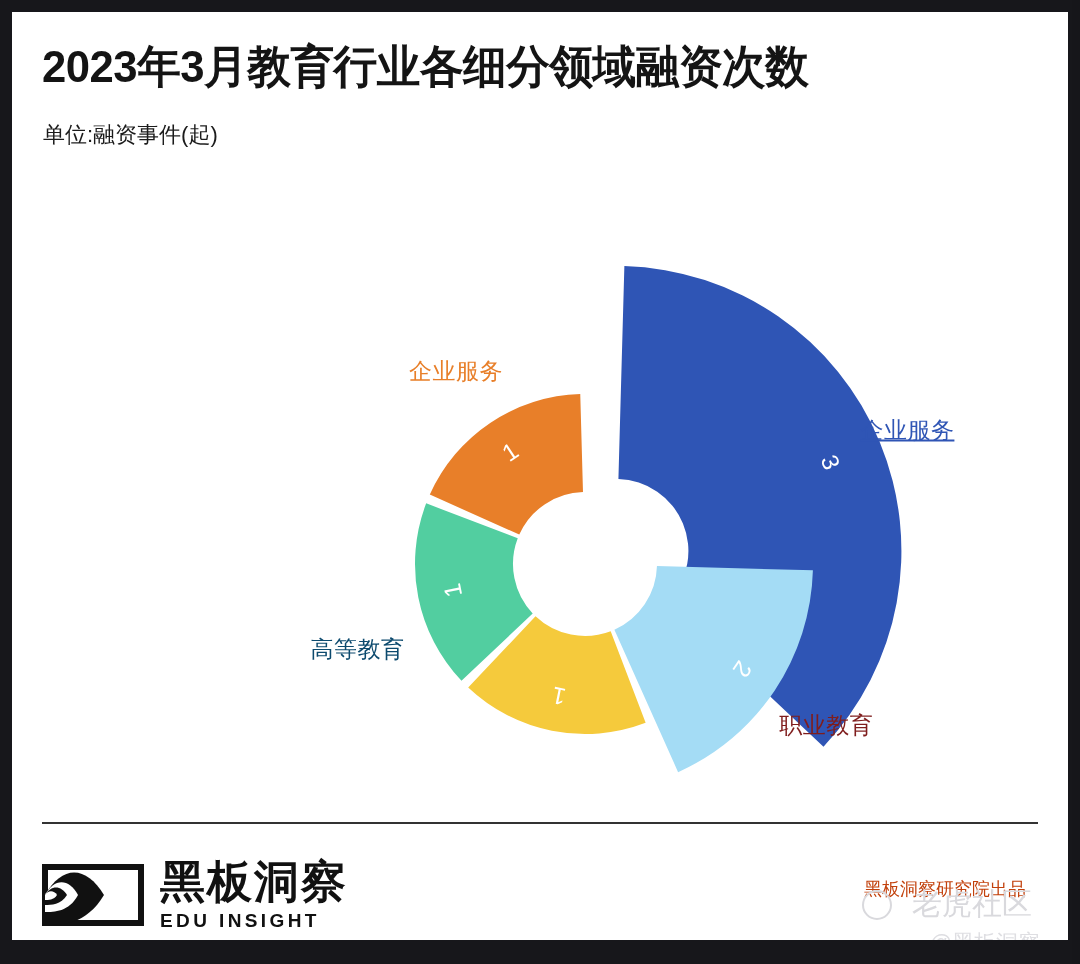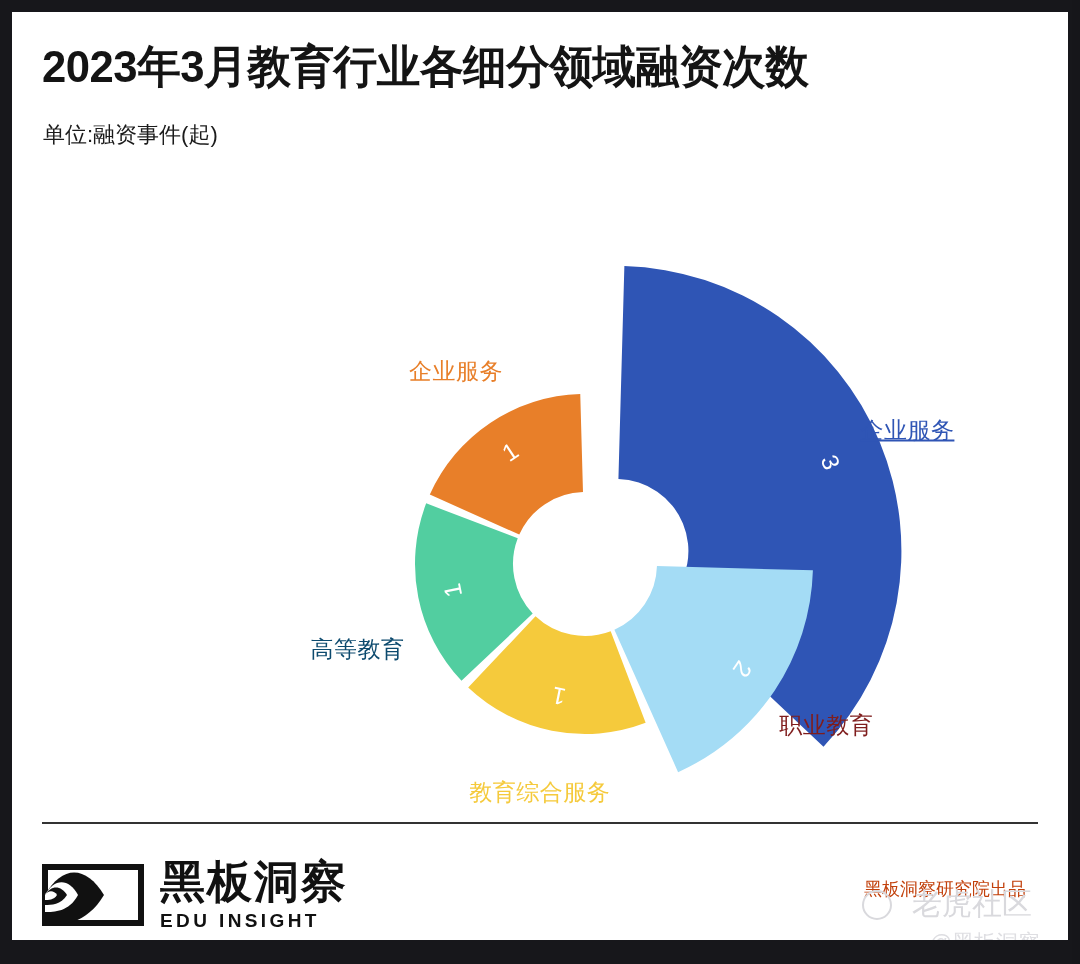--- a/index.html
+++ b/index.html
@@ -192,21 +192,20 @@
           <text id="val-1" class="slice-value" x="499.2424958643176" y="291.61409427071413" transform="rotate(-33.75 499.2424958643176 291.61409427071413)">1</text>
           <text id="val-2" class="slice-value" x="442.7909461736671" y="427.90019115086113" transform="rotate(-101.25 442.7909461736671 427.90019115086113)">1</text>
           <text id="val-3" class="slice-value" x="547.0998088491388" y="532.2090538263328" transform="rotate(-168.75 547.0998088491388 532.2090538263328)">1</text>
           <text id="val-4" class="slice-value" x="728.8506641299891" y="506.13608447719423" transform="rotate(-236.25 728.8506641299891 506.13608447719423)">2</text>
         </g>
       </svg>
 
       <div class="slice-label" id="lbl-0" style="color: rgb(47, 85, 181); left: 895.434px; top: 268.443px; transform: translate(-50%, -50%); text-decoration: underline;">企业服务</div>
       <div class="slice-label" id="lbl-1" style="color: rgb(232, 127, 41); left: 444.108px; top: 209.099px; transform: translate(-50%, -50%);">企业服务</div>
       <div class="slice-label" id="lbl-2" style="color: #0c4a6e; left: 345.458px; top: 447.261px; transform: translate(-50%, -50%); margin-top: 40px;">高等教育</div>
-      <div class="slice-label" id="lbl-3" style="color: rgb(245, 202, 60); left: 527.739px; top: 629.542px; transform: translate(-50%, -50%);">教育综合服务</div>
       <div class="slice-label" id="lbl-4" style="color: #7f1d1d; left: 814.126px; top: 563.115px; transform: translate(-50%, -50%);">职业教育</div>
     </div>
 
     <div class="divider"></div>
     <div class="footer">
       <div class="brand">
         <svg class="brand-mark" viewBox="0 0 102 62">
           <rect x="3" y="3" width="96" height="56" fill="none" stroke="#111111" stroke-width="6"></rect>
           <path d="M3 31 C 20 1, 44 1, 62 31 C 44 61, 20 61, 3 61 Z" fill="#111111"></path>
           <path d="M3 31 C 12 14, 27 14, 36 31 C 27 48, 12 48, 3 48 Z" fill="#ffffff"></path>

